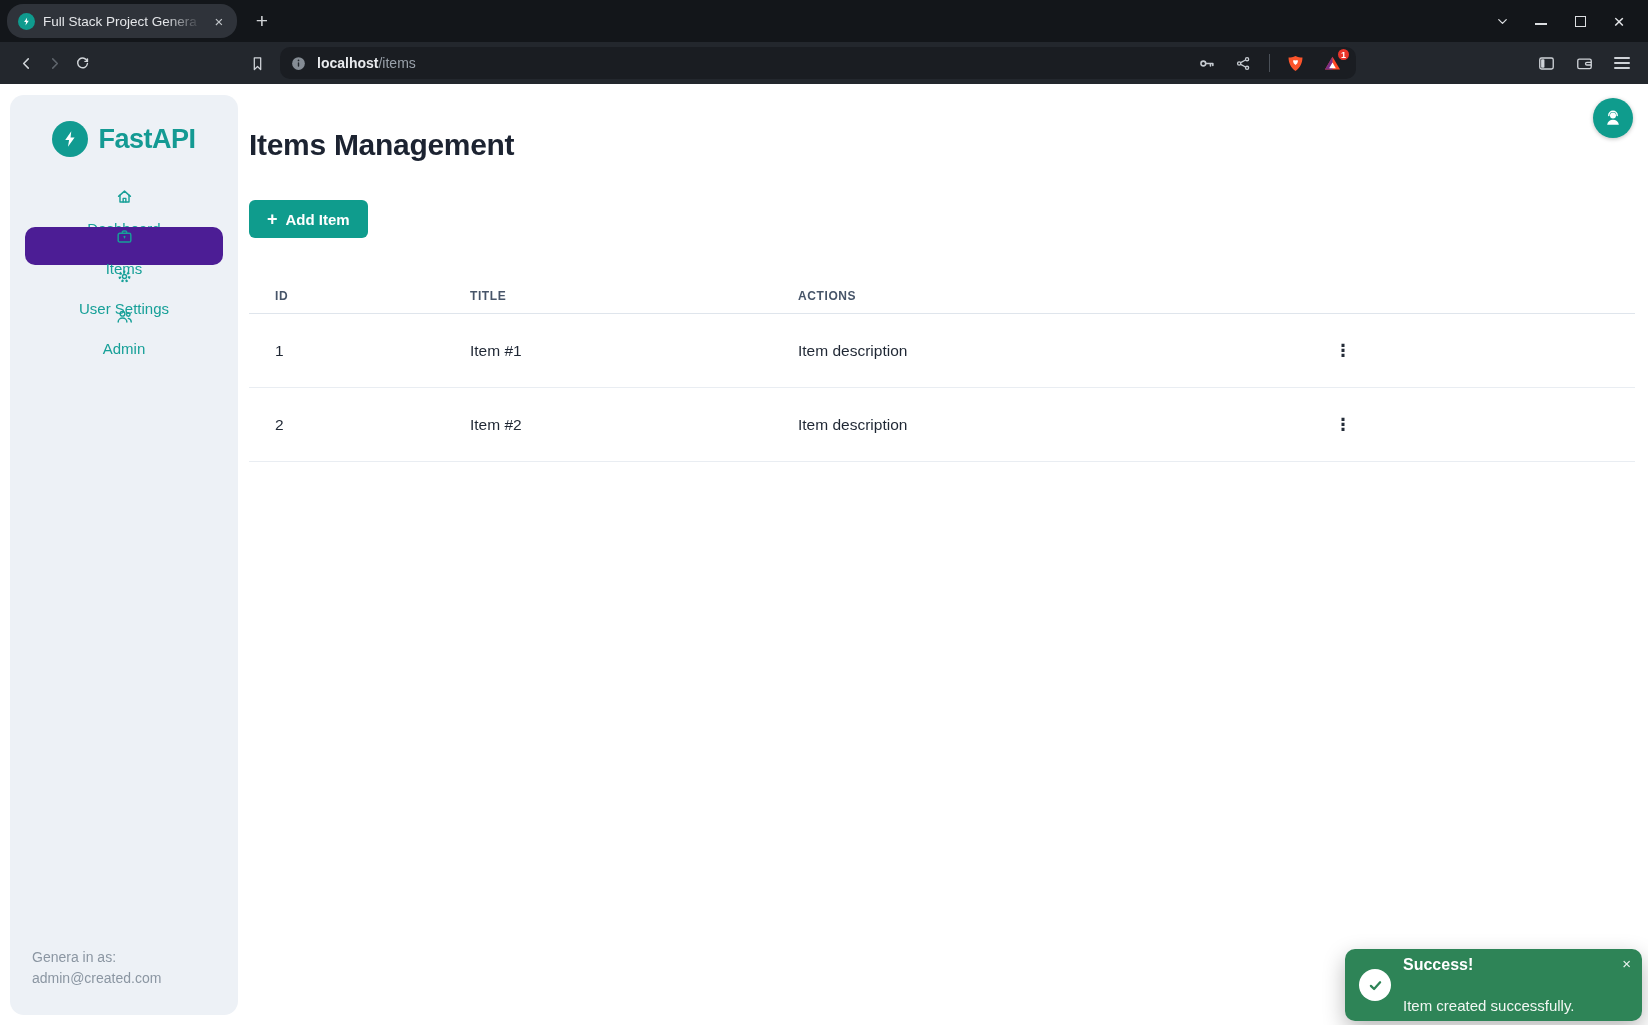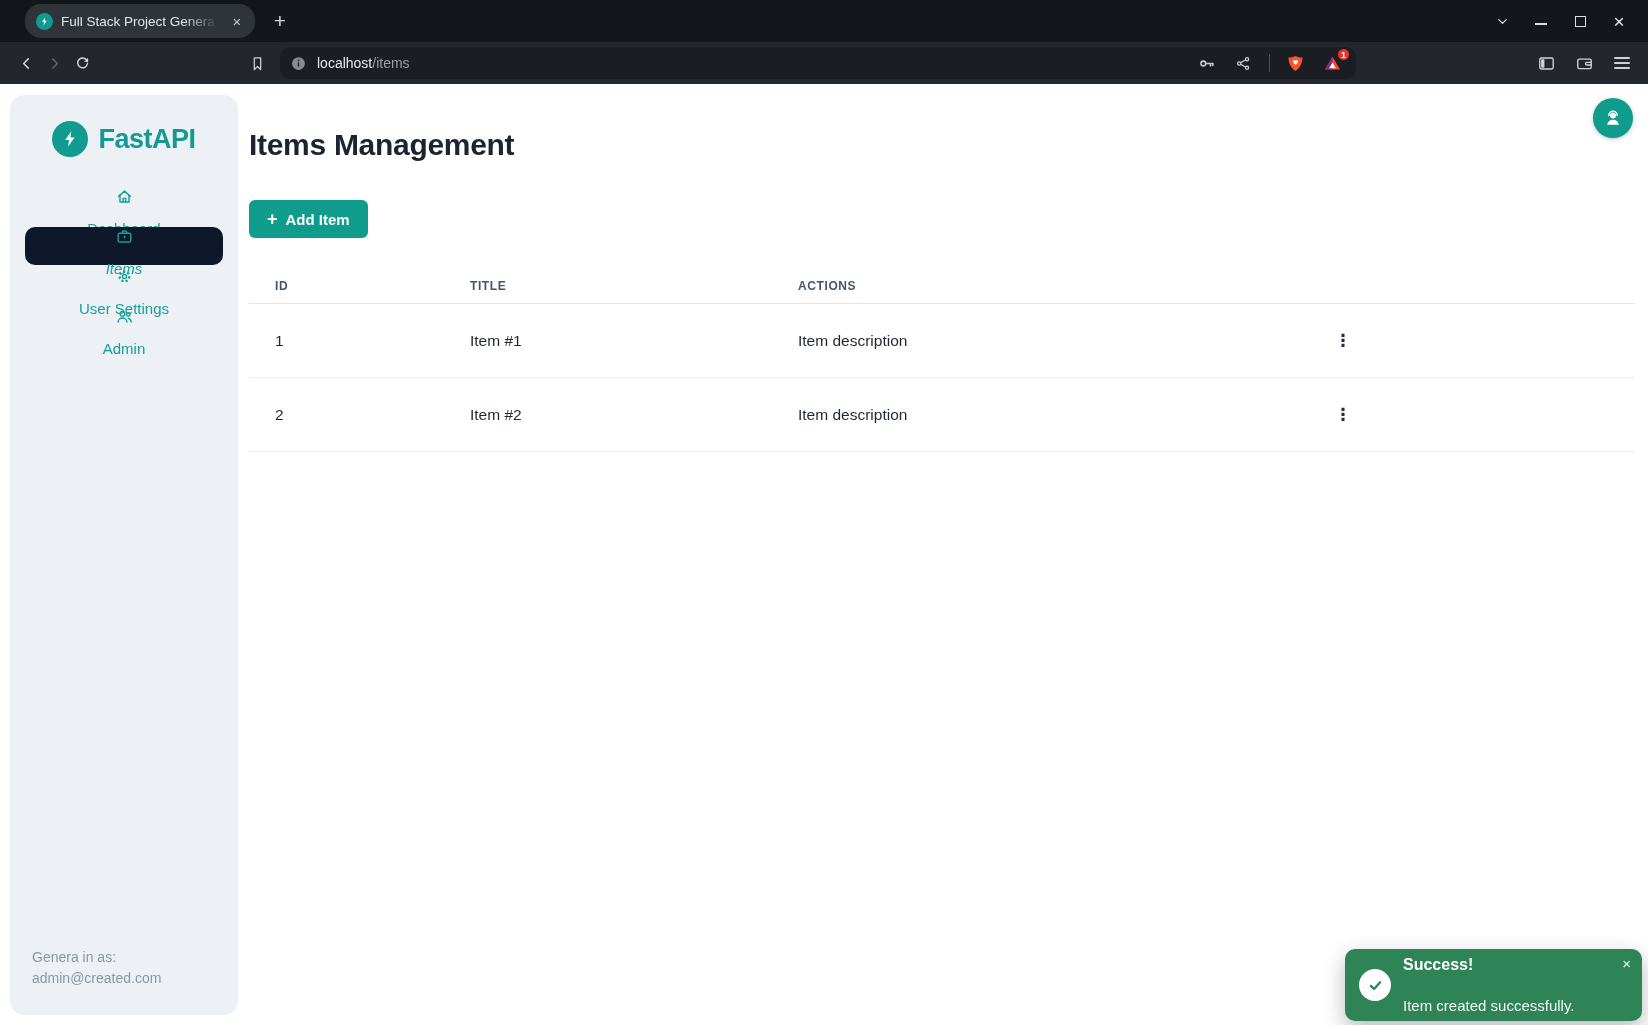--- a/index.html
+++ b/index.html
@@ -2,21 +2,21 @@
 <html><head>
 <meta charset="utf-8">
 <style>
   * { margin:0; padding:0; box-sizing:border-box; }
   html,body { width:1648px; height:1025px; overflow:hidden;
     font-family:"Liberation Sans","DejaVu Sans",sans-serif; background:#fff; }
   button { font-family:inherit; border:none; background:none; cursor:pointer; }
 
   
   .tabbar { height:42px; background:#13161a; display:flex; align-items:center; }
-  .tab { margin-left:25px; width:230px; height:34px; background:#2f333a; border-radius:16px;
+  .tab { margin-left:7px; width:230px; height:34px; background:#2f333a; border-radius:16px;
          display:flex; align-items:center; padding:0 8px 0 11px; gap:8px; }
   .favicon { width:17px; height:17px; border-radius:50%; background:#0f9b8e; flex:0 0 auto;
              display:flex; align-items:center; justify-content:center; }
   .favicon svg { width:11px; height:11px; }
   .tab-title { position:relative; flex:1; overflow:hidden; white-space:nowrap;
                font-size:13.5px; color:#e4e6e9; }
   .tab-title::after { content:""; position:absolute; right:0; top:0; bottom:0; width:36px;
                background:linear-gradient(to right, rgba(47,51,58,0), #2f333a); }
   .tab-close { color:#c3c7cb; font-size:15px; line-height:1; width:20px; height:20px;
                display:flex; align-items:center; justify-content:center; border-radius:50%; }
@@ -35,21 +35,21 @@
              color:#d2d6da; border-radius:50%; }
   .nav-btn svg { width:17px; height:17px; }
   .nav-btn.dim { color:#5f656c; }
   .bookmark-btn { margin-left:148px; width:26px; height:26px; display:flex; align-items:center;
                   justify-content:center; color:#cfd3d8; }
   .bookmark-btn svg { width:17px; height:17px; }
   .urlbar { margin-left:10px; width:1076px; height:32px; background:#1a1d22; border-radius:10px;
             display:flex; align-items:center; padding:0 12px 0 10px; gap:10px; }
   .info-ic { width:17px; height:17px; flex:0 0 auto; }
   .url-text { font-size:14px; }
-  .url-host { color:#e9ebee; font-weight:400; }
+  .url-host { color:#e9ebee; font-weight:700; }
   .url-path { color:#99a1aa; font-weight:400; }
   .url-actions { margin-left:auto; display:flex; align-items:center; gap:13px; }
   .pill-btn { width:24px; height:24px; display:flex; align-items:center; justify-content:center;
               color:#c6cbd1; position:relative; }
   .pill-btn svg { width:19px; height:19px; }
   .v-div { width:1.5px; height:18px; background:#4a5058; }
   .badge { position:absolute; top:-4px; right:-7px; min-width:15px; height:15px; border-radius:8px;
            background:#e8352b; border:2px solid #1a1d22; color:#fff; font-size:9px; font-weight:700;
            display:flex; align-items:center; justify-content:center; padding:0 2px; }
   .right-cluster { margin-left:auto; display:flex; align-items:center; gap:14px; }
@@ -63,36 +63,36 @@
   .sidebar { position:absolute; left:10px; top:11px; width:228px; height:920px;
              background:#edf1f6; border-radius:14px; display:flex; flex-direction:column; }
   .logo-row { margin:26px auto 0; display:flex; align-items:center; gap:10px; }
   .logo-circle { width:36px; height:36px; border-radius:50%; background:#119b91;
                  display:flex; align-items:center; justify-content:center; }
   .logo-circle svg { width:22px; height:22px; }
   .logo-text { font-size:27px; font-weight:600; color:#149a93; letter-spacing:-0.5px; }
   .nav { margin-top:30px; padding:0 15px; display:flex; flex-direction:column; gap:2px; }
   .nav-item { height:38px; border-radius:10px; display:flex; align-items:center; gap:14px;
               padding:0 14px; color:#17a098; font-size:15px; text-align:left;flex-direction:column; }
-  .nav-item.active { background:#0f172a;font-style:italic; }
+  .nav-item.active { background:#4c1d95; }
   .nav-item svg { width:19px; height:19px; flex:0 0 auto; }
   .sidebar-footer { margin-top:auto; padding:0 22px 26px; color:#8b96a2; font-size:14px; line-height:21px; }
 
   .page-title { position:absolute; left:249px; top:44px; font-size:30px; font-weight:700;
                 color:#1c2331; letter-spacing:-0.3px; }
   .add-btn { position:absolute; left:249px; top:116px; height:38px; padding:0 18px;
              background:#0f9c8d; border-radius:6px; color:#fff; font-weight:700; font-size:15px;
              display:flex; align-items:center; gap:8px; }
   .add-btn .plus { font-size:18px; font-weight:700; line-height:1; margin-top:-1px; }
   .avatar-btn { position:absolute; left:1593px; top:14px; width:40px; height:40px; border-radius:50%;
                 background:#0f9c8d; display:flex; align-items:center; justify-content:center;
                 box-shadow:0 1px 4px rgba(0,0,0,.25); }
   .avatar-btn svg { width:22px; height:22px; }
 
-  .items-table { position:absolute; left:249px; top:184px; width:1386px; }
+  .items-table { position:absolute; left:249px; top:194px; width:1386px; }
   .thead, .trow { display:grid; grid-template-columns:195px 328px 520px 1fr;
                   align-items:center; padding-left:26px; }
   .thead { height:36px; border-bottom:1px solid #dfe5ec; }
   .th { font-size:12px; font-weight:700; letter-spacing:0.6px; color:#475569; }
   .trow { height:74px; border-bottom:1px solid #e9edf2; font-size:15.5px; color:#1f2734; }
   .kebab-btn { width:30px; height:30px; margin-left:10px; display:flex; align-items:center;
                justify-content:center; border-radius:50%; color:#242c38; }
   .kebab-glyph { font-size:17px; font-weight:700; line-height:1; }
 
   .toast { position:absolute; left:1345px; top:865px; width:297px; height:72px;

